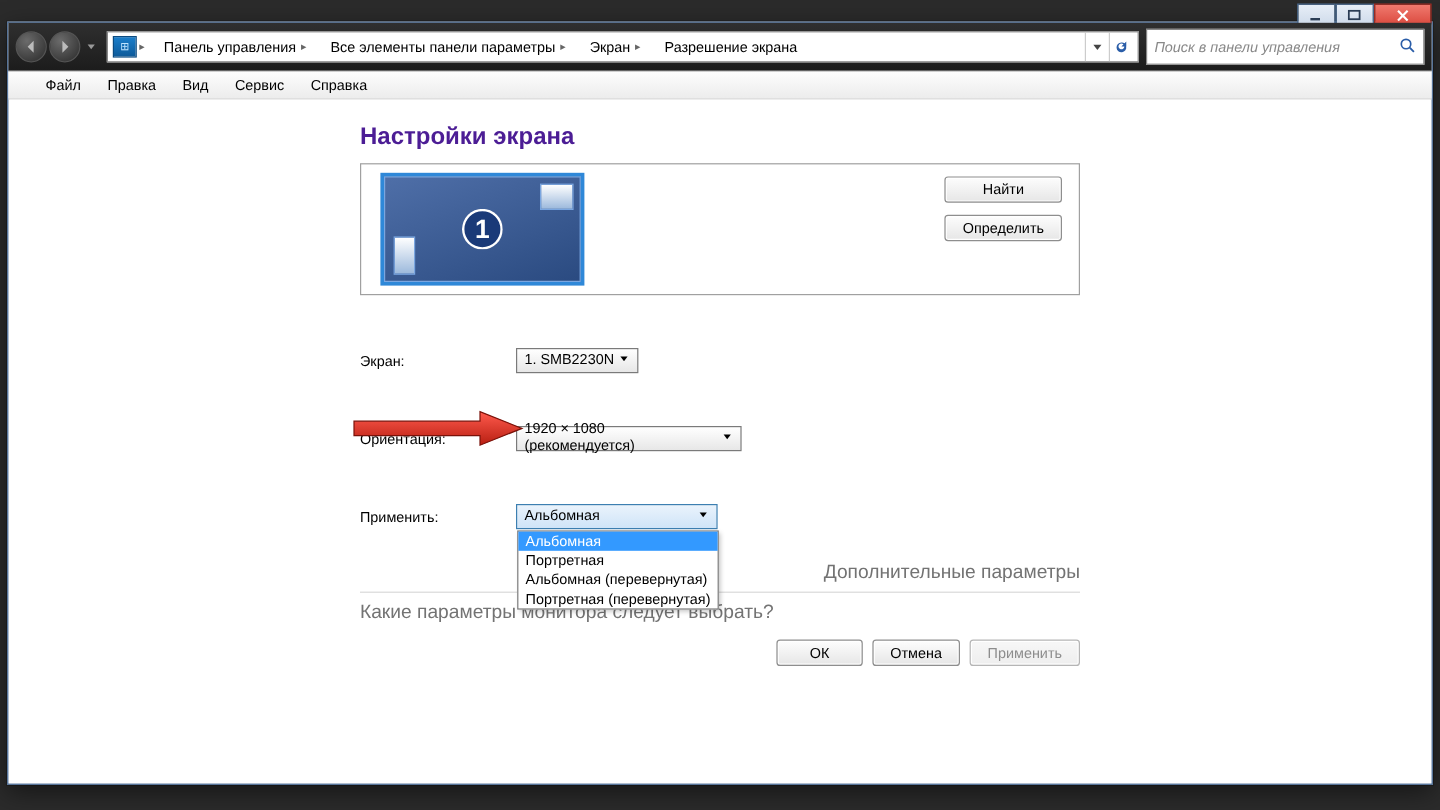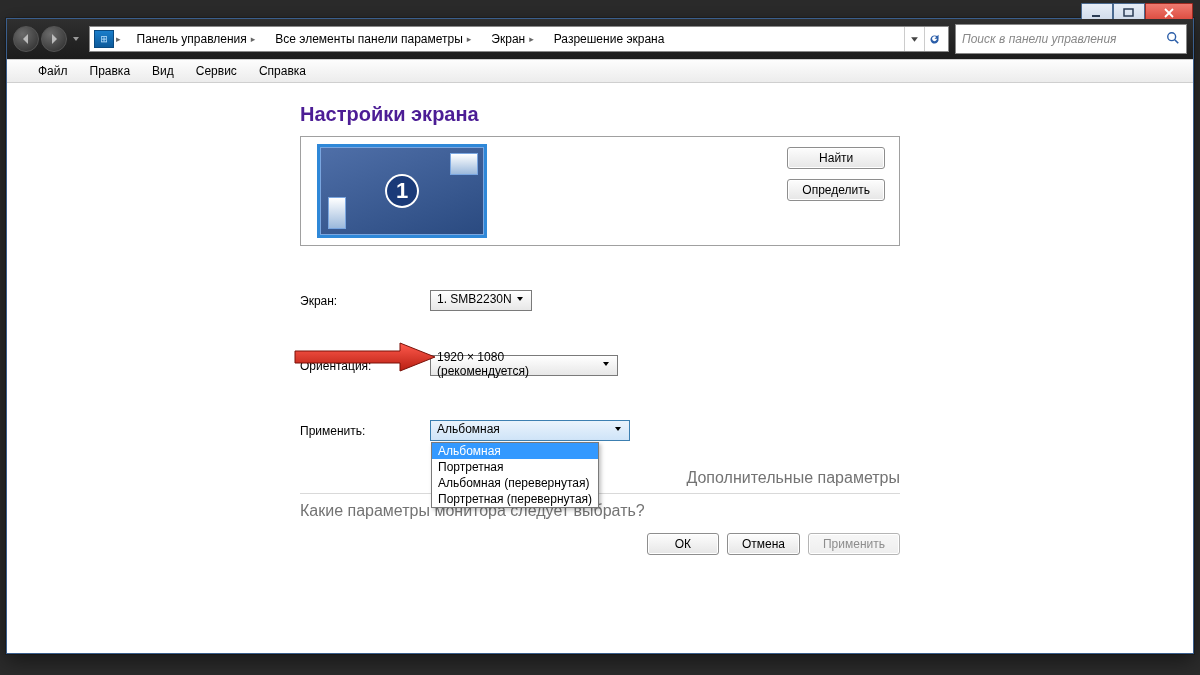--- a/index.html
+++ b/index.html
@@ -54,21 +54,21 @@
   .mini-win.b{ width:18px; height:32px; bottom:6px; left:8px; background:linear-gradient(#fff,#9cb9dc);}
   .side-btns { position:absolute; right:14px; top:10px; display:flex; flex-direction:column; gap:10px;}
   .w7btn { height:22px; min-width:86px; padding:0 14px; background:linear-gradient(#fdfdfd,#e6e6e6); border:1px solid #8e8e8e; border-radius:3px; font-size:12px; display:flex; align-items:center; justify-content:center; box-shadow:inset 0 0 0 1px #fff;}
   .w7btn.disabled{ color:#8d8d8d; border-color:#b5b5b5; background:linear-gradient(#f7f7f7,#eee);}
 
   .form-row { display:flex; align-items:center; margin-bottom:10px;margin-top:44px; }
   .form-row .lbl { width:130px; }
   .combo { height:21px; background:linear-gradient(#fff,#e7e7e7); border:1px solid #7a7a7a; display:flex; align-items:center; padding:0 4px 3px 6px; font-size:12px; position:relative;}
   .combo.sel1{ width:102px;}
   .combo.sel2{ width:188px;}
-  .combo.sel3{ width:200px; background:linear-gradient(#eaf3fc,#cfe4f8); border-color:#3c7fb1;}
+  .combo.sel3{ width:168px; background:linear-gradient(#eaf3fc,#cfe4f8); border-color:#3c7fb1;}
   .combo .dd { margin-left:auto; width:15px; height:100%; display:flex; align-items:center; justify-content:center;}
   .combo .dd svg{ width:8px; height:8px; fill:#000;}
 
   
   .dropdown-list { position:absolute; left:0; top:21px; width:168px; background:#fff; border:1px solid #7a7a7a; z-index:10; box-shadow:2px 2px 4px rgba(0,0,0,.25);}
   .dropdown-list .opt { padding:1px 6px; font-size:12px; white-space:nowrap;}
   .dropdown-list .opt.selected { background:#3399ff; color:#fff;}
 
   .links-row { margin-top:28px; display:flex; justify-content:flex-end;}
   a.linklike { color:#737373; text-decoration:none; font-size:16px;}

